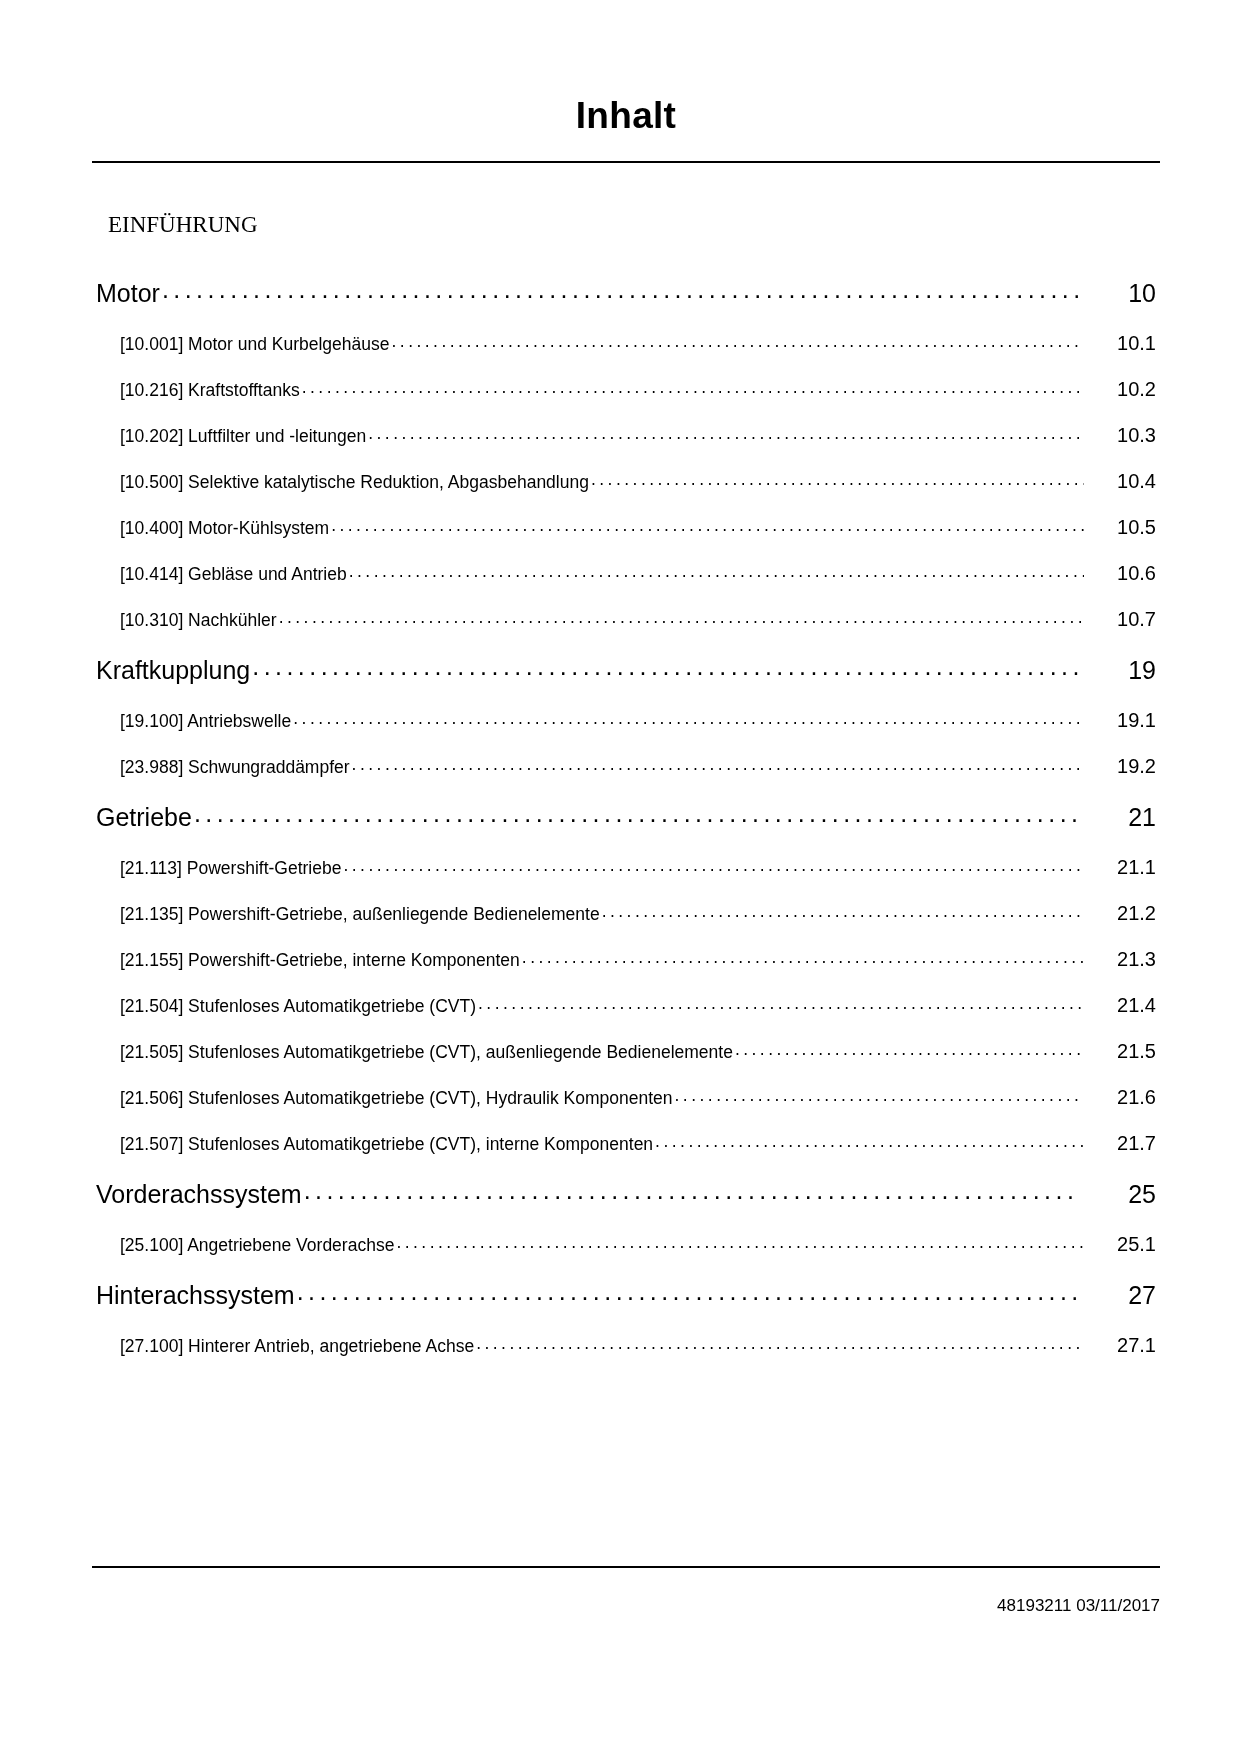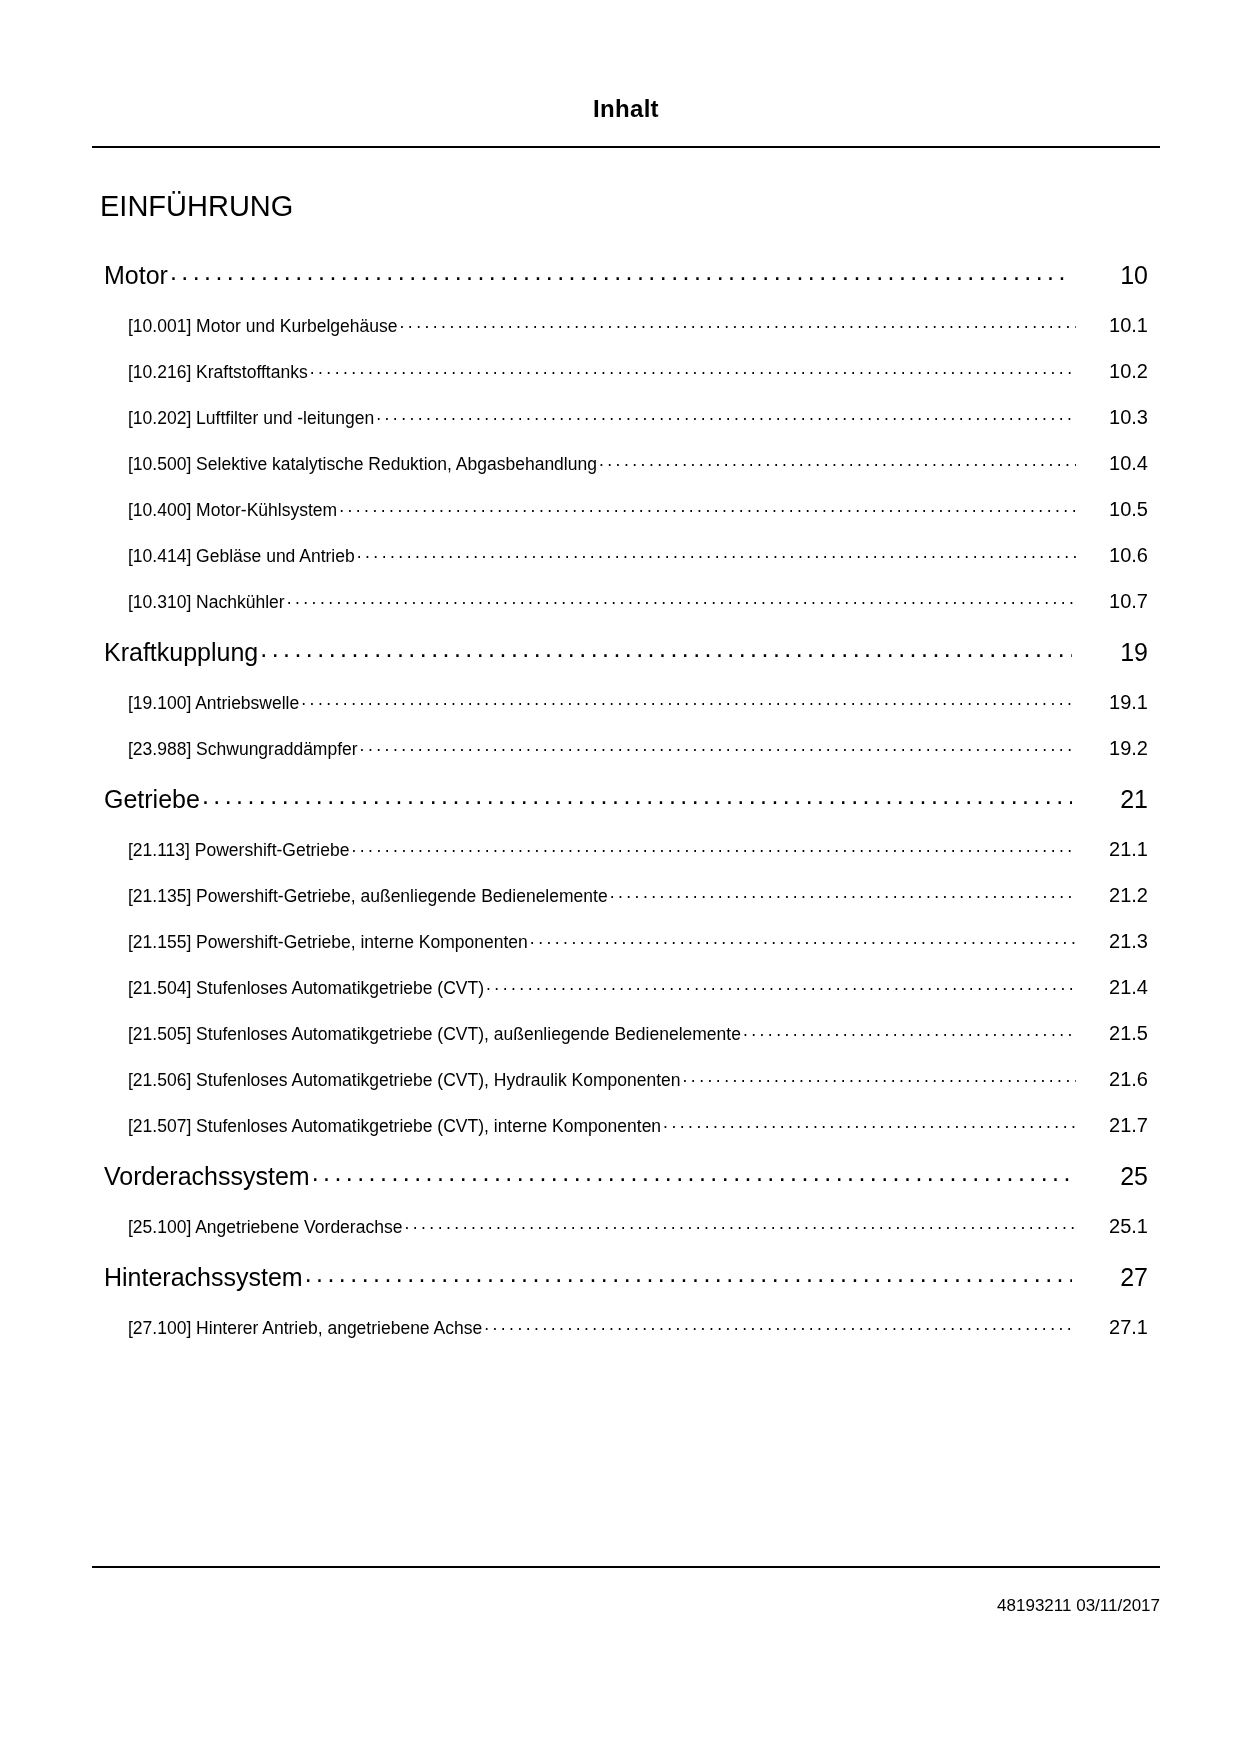--- a/index.html
+++ b/index.html
@@ -25,47 +25,48 @@
   .content-area {
     position: absolute;
     left: 92px;
     top: 0;
     width: 1068px;
   }
 
   
   .doc-title {
     text-align: center;
-    font-size: 24px;
+    font-size: 37px;
     font-weight: bold;
     letter-spacing: 0.3px;
     margin: 0;
     padding-top: 96px;
     line-height: 1.1;
   }
   .header-rule {
     margin-top: 24px;
     border: 0;
     border-top: 2.5px solid #000000;
     width: 100%;
   }
 
   
   .group-label {
-    font-size: 29px;
+    font-size: 23px;
     font-weight: normal;
-    margin: 8px;
+    margin: 16px;
     padding-top: 32px;
     padding-bottom: 2px;
     line-height: 1.25;
+    font-family: Liberation Serif, serif;
   }
 
   .toc-list {
     list-style: none;
-    margin: 12px;
+    margin: 4px;
     padding: 0;
   }
 
   .toc-row {
     display: flex;
     align-items: baseline;
     width: 100%;
     box-sizing: border-box;
   }
 

